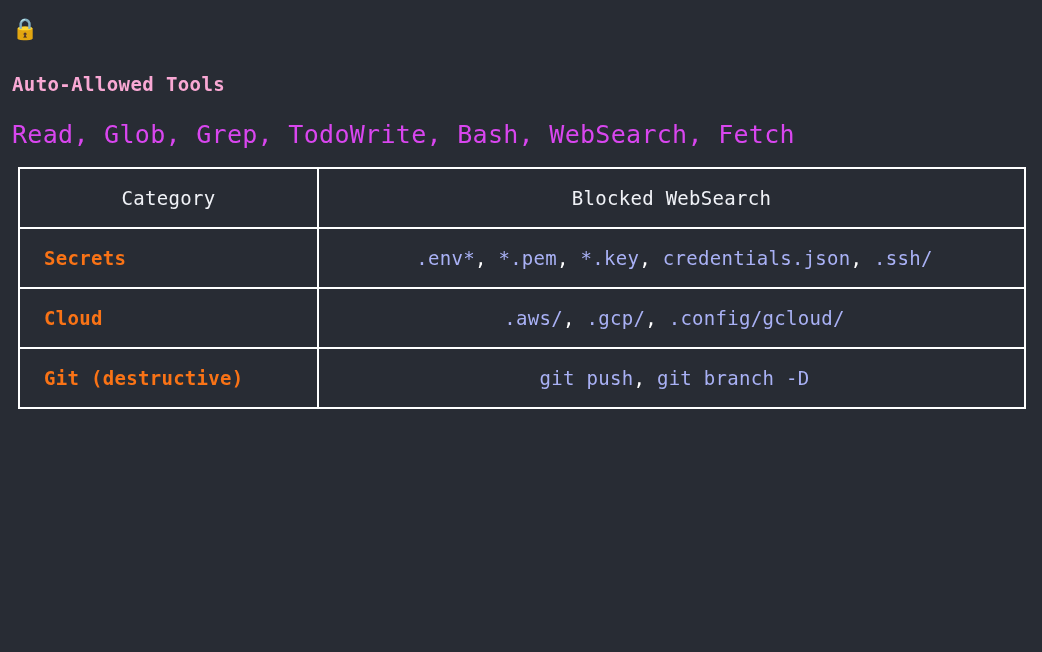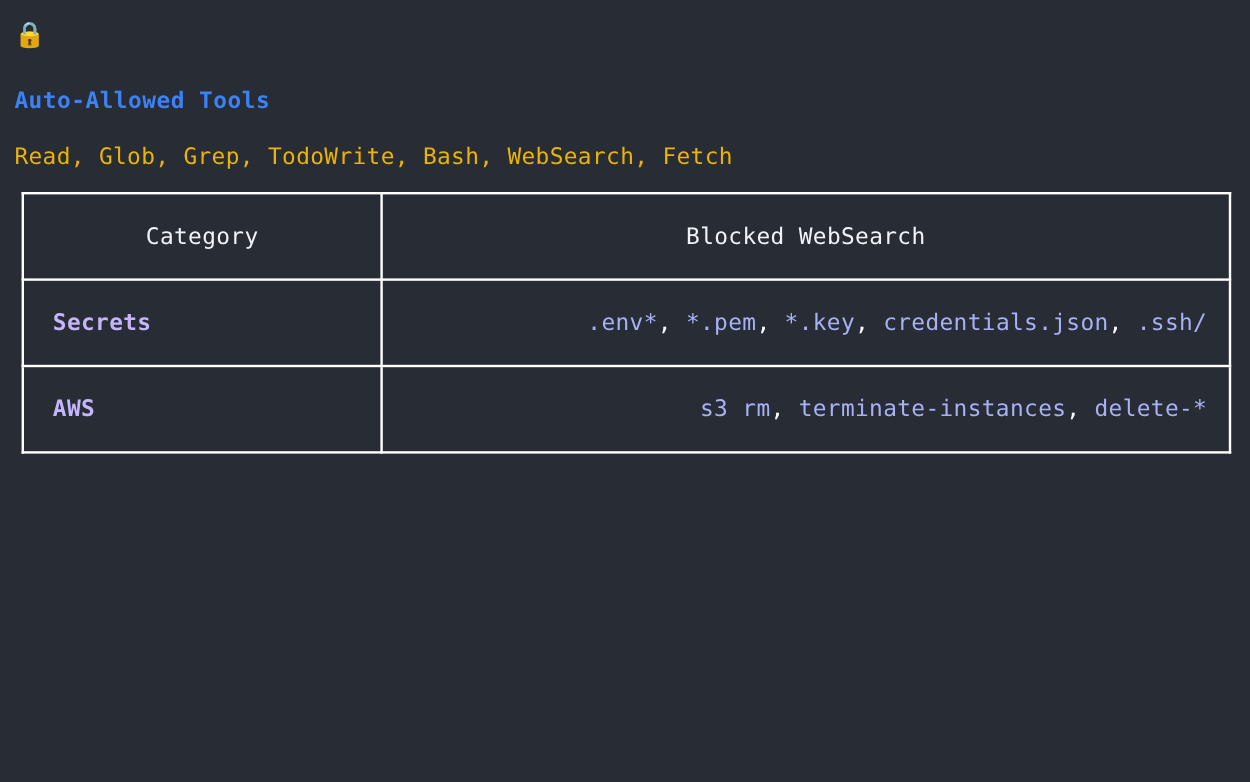--- a/index.html
+++ b/index.html
@@ -45,72 +45,72 @@
     width: 22px;
     text-align: center;
     color: #c9b96b;
   }
 
   
   .section-heading {
     font-size: 19px;
     font-weight: bold;
     letter-spacing: 0.4px;
-    color: #3b82f6;
+    color: #f9a8d4;
     margin: 0;
     white-space: nowrap;
   }
   #heading-auto-allowed { padding-top: 21px; }
   #heading-denied { padding-top: 22px; }
 
   
   .tools-line {
-    font-size: 19px;
+    font-size: 25px;
     letter-spacing: 0.3px;
-    color: #eab308;
+    color: #d946ef;
     padding-top: 25px;
     white-space: nowrap;
   }
 
   
   .perm-table {
     border-collapse: collapse;
     table-layout: fixed;
     width: 1006px;
     margin-top: 18px;
     margin-left: 6px;
   }
   .perm-table th,
   .perm-table td {
     border: 2px solid #ffffff;
-    height: 72px;
+    height: 60px;
     box-sizing: border-box;
     padding: 0 18px;
     font-size: 19px;
     letter-spacing: 0.3px;
     vertical-align: middle;
     white-space: nowrap;
     overflow: hidden;
   }
   .col-category { width: 299px; }
   .col-patterns { width: 707px; }
 
   .perm-table th {
     font-weight: normal;
     text-align: center;
     color: #f0f2f7;
   }
   td.cat-cell {
     font-weight: bold;
-    color: #c4b5fd;
+    color: #f97316;
     text-align: left;
     padding-left: 24px;
   }
   td.pat-cell {
-    text-align: right;
+    text-align: center;
     color: #ffffff;
     padding-left: 24px;
   }
   td.pat-cell code {
     font-family: inherit;
     font-size: 19px;
     color: #a9b1f5;
   }
   td.pat-cell .sep {
     color: #ffffff;
@@ -140,19 +140,23 @@
         <th>Category</th>
         <th>Blocked WebSearch</th>
       </tr>
     </thead>
     <tbody>
         <tr>
           <td class="cat-cell">Secrets</td>
           <td class="pat-cell"><code>.env*</code><span class="sep">, </span><code>*.pem</code><span class="sep">, </span><code>*.key</code><span class="sep">, </span><code>credentials.json</code><span class="sep">, </span><code>.ssh/</code></td>
         </tr>
         <tr>
-          <td class="cat-cell">AWS</td>
-          <td class="pat-cell"><code>s3 rm</code><span class="sep">, </span><code>terminate-instances</code><span class="sep">, </span><code>delete-*</code></td>
+          <td class="cat-cell">Cloud</td>
+          <td class="pat-cell"><code>.aws/</code><span class="sep">, </span><code>.gcp/</code><span class="sep">, </span><code>.config/gcloud/</code></td>
+        </tr>
+        <tr>
+          <td class="cat-cell">Git (destructive)</td>
+          <td class="pat-cell"><code>git push</code><span class="sep">, </span><code>git branch -D</code></td>
         </tr>
       </tbody>
   </table>
 
 </div>
 
 </body></html>

